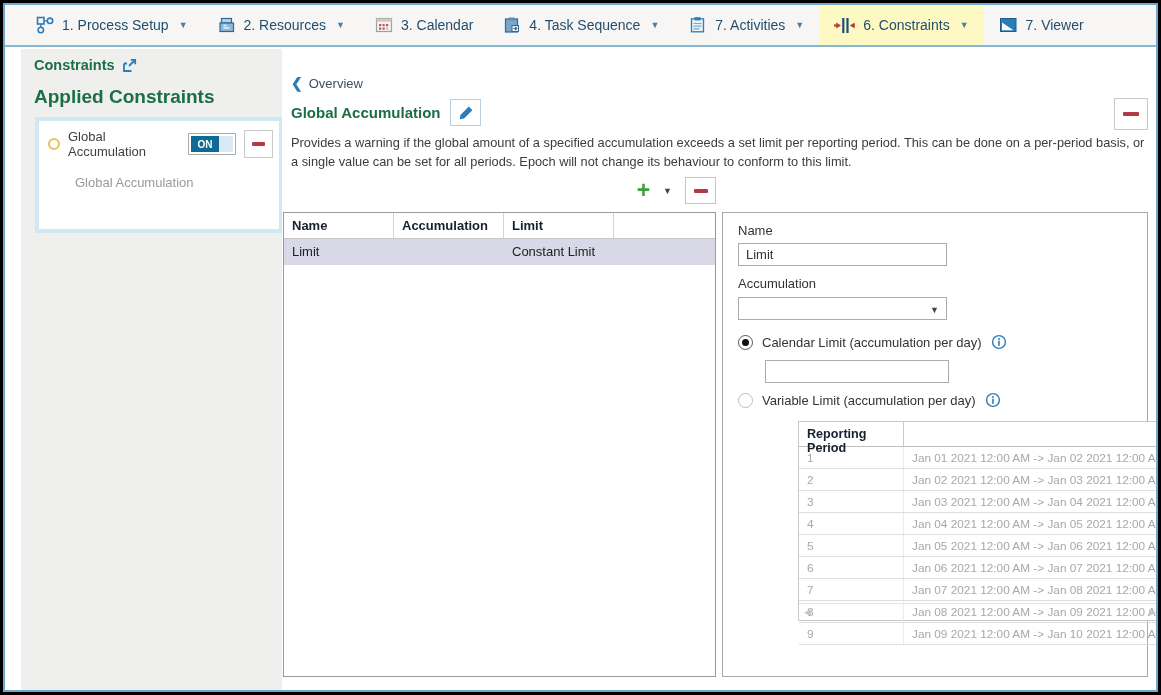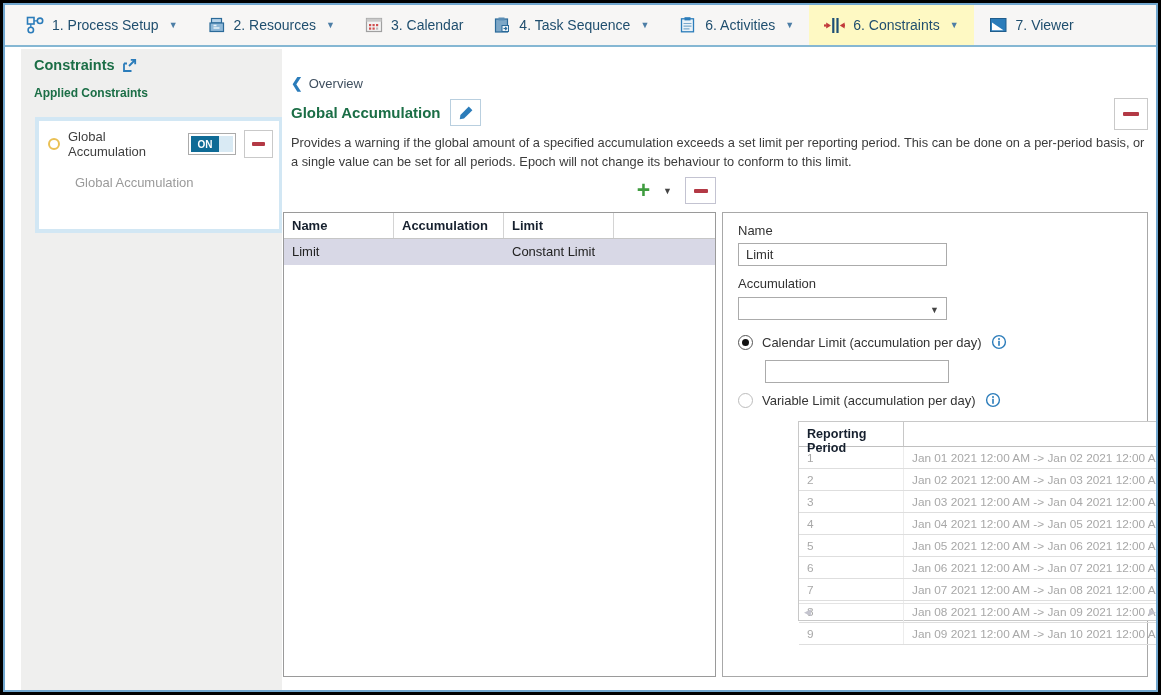--- a/index.html
+++ b/index.html
@@ -7,31 +7,31 @@
   body {
     width:1161px; height:695px; position:relative; background:#000;
     font-family:"Liberation Sans", sans-serif;
   }
   .frame { position:absolute; left:3px; top:3px; right:3px; bottom:3px;
     background:#fff; border:2px solid #71a7cf; overflow:hidden; }
 
   
   .tabbar { position:absolute; left:0; top:0; right:0; height:42px;
     background:#f7f6f5; border-bottom:2px solid #85b7d3;
-    display:flex; align-items:stretch; padding-left:6px; }
+    display:flex; align-items:stretch; padding-left:16px; }
   .tab { display:flex; align-items:center; gap:8px; padding:0 15px;
     font-size:14px; color:#1f4e6e; white-space:nowrap; cursor:default; }
   .tab.selected { background:#fef9c3; }
   .tab .caret { font-size:9px; color:#4d7ea6; margin-left:2px; }
 
   
   .sidebar { position:absolute; left:16px; top:44px; width:277px; bottom:0; background:#efefee; }
   .side-title { position:absolute; left:13px; top:8px; font-size:14.5px; font-weight:bold;
     color:#1b6e46; display:flex; align-items:center; gap:7px; }
-  .side-heading { position:absolute; left:13px; top:37px; font-size:12px; font-weight:bold; color:#1b6e46; }
+  .side-heading { position:absolute; left:13px; top:37px; font-size:19px; font-weight:bold; color:#1b6e46; }
   .card { position:absolute; left:14px; top:68px; width:248px; height:116px;
     background:#fff; border:4px solid #d2e7f4; }
   .card-row { display:flex; align-items:center; gap:8px; padding:8px 6px 0 9px; }
   .ycircle { width:12px; height:12px; border:2px solid #eac054; border-radius:50%; flex:0 0 auto; background:#fff; }
   .card-label { flex:1; font-size:13px; color:#3f3f3f; }
   .toggle { display:flex; border:1px solid #ababab; background:#fff; padding:2px; cursor:pointer; }
   .toggle-on { width:28px; height:16px; background:#0f6b96; color:#fff; font-size:10px;
     font-weight:bold; display:flex; align-items:center; justify-content:center; }
   .toggle-off { width:14px; height:16px; background:#d9eaf4; }
   .btn { background:#fff; display:flex; align-items:center; justify-content:center; cursor:pointer; }
@@ -165,21 +165,21 @@
       <span class="caret">▼</span>
     </div>
     <div class="tab">
       <span>
         <svg width="18" height="18" viewBox="0 0 18 18">
           <rect x="2.5" y="2.8" width="12" height="13" fill="#eaf2f8" stroke="#2b7cba" stroke-width="1.3"></rect>
           <rect x="5.5" y="1.2" width="6" height="3.2" fill="#2b7cba"></rect>
           <path d="M4.5 7.5h8M4.5 10.2h8M4.5 12.9h6" stroke="#7aa9cc" stroke-width="1.2"></path>
         </svg>
       </span>
-      <span>6. Activities</span>
+      <span>7. Activities</span>
       <span class="caret">▼</span>
     </div>
     <div class="tab selected">
       <span>
         <svg width="21" height="17" viewBox="0 0 21 17">
           <rect x="8.2" y="1" width="2.2" height="15" fill="#1d4f76"></rect>
           <rect x="12.4" y="1" width="2.2" height="15" fill="#1d4f76"></rect>
           <path d="M0 8.5h2.6" stroke="#c23b3b" stroke-width="2.2"></path>
           <path d="M2.2 5.4 L7 8.5 L2.2 11.6 Z" fill="#c23b3b"></path>
           <path d="M21 8.5h-2.6" stroke="#c23b3b" stroke-width="2.2"></path>

